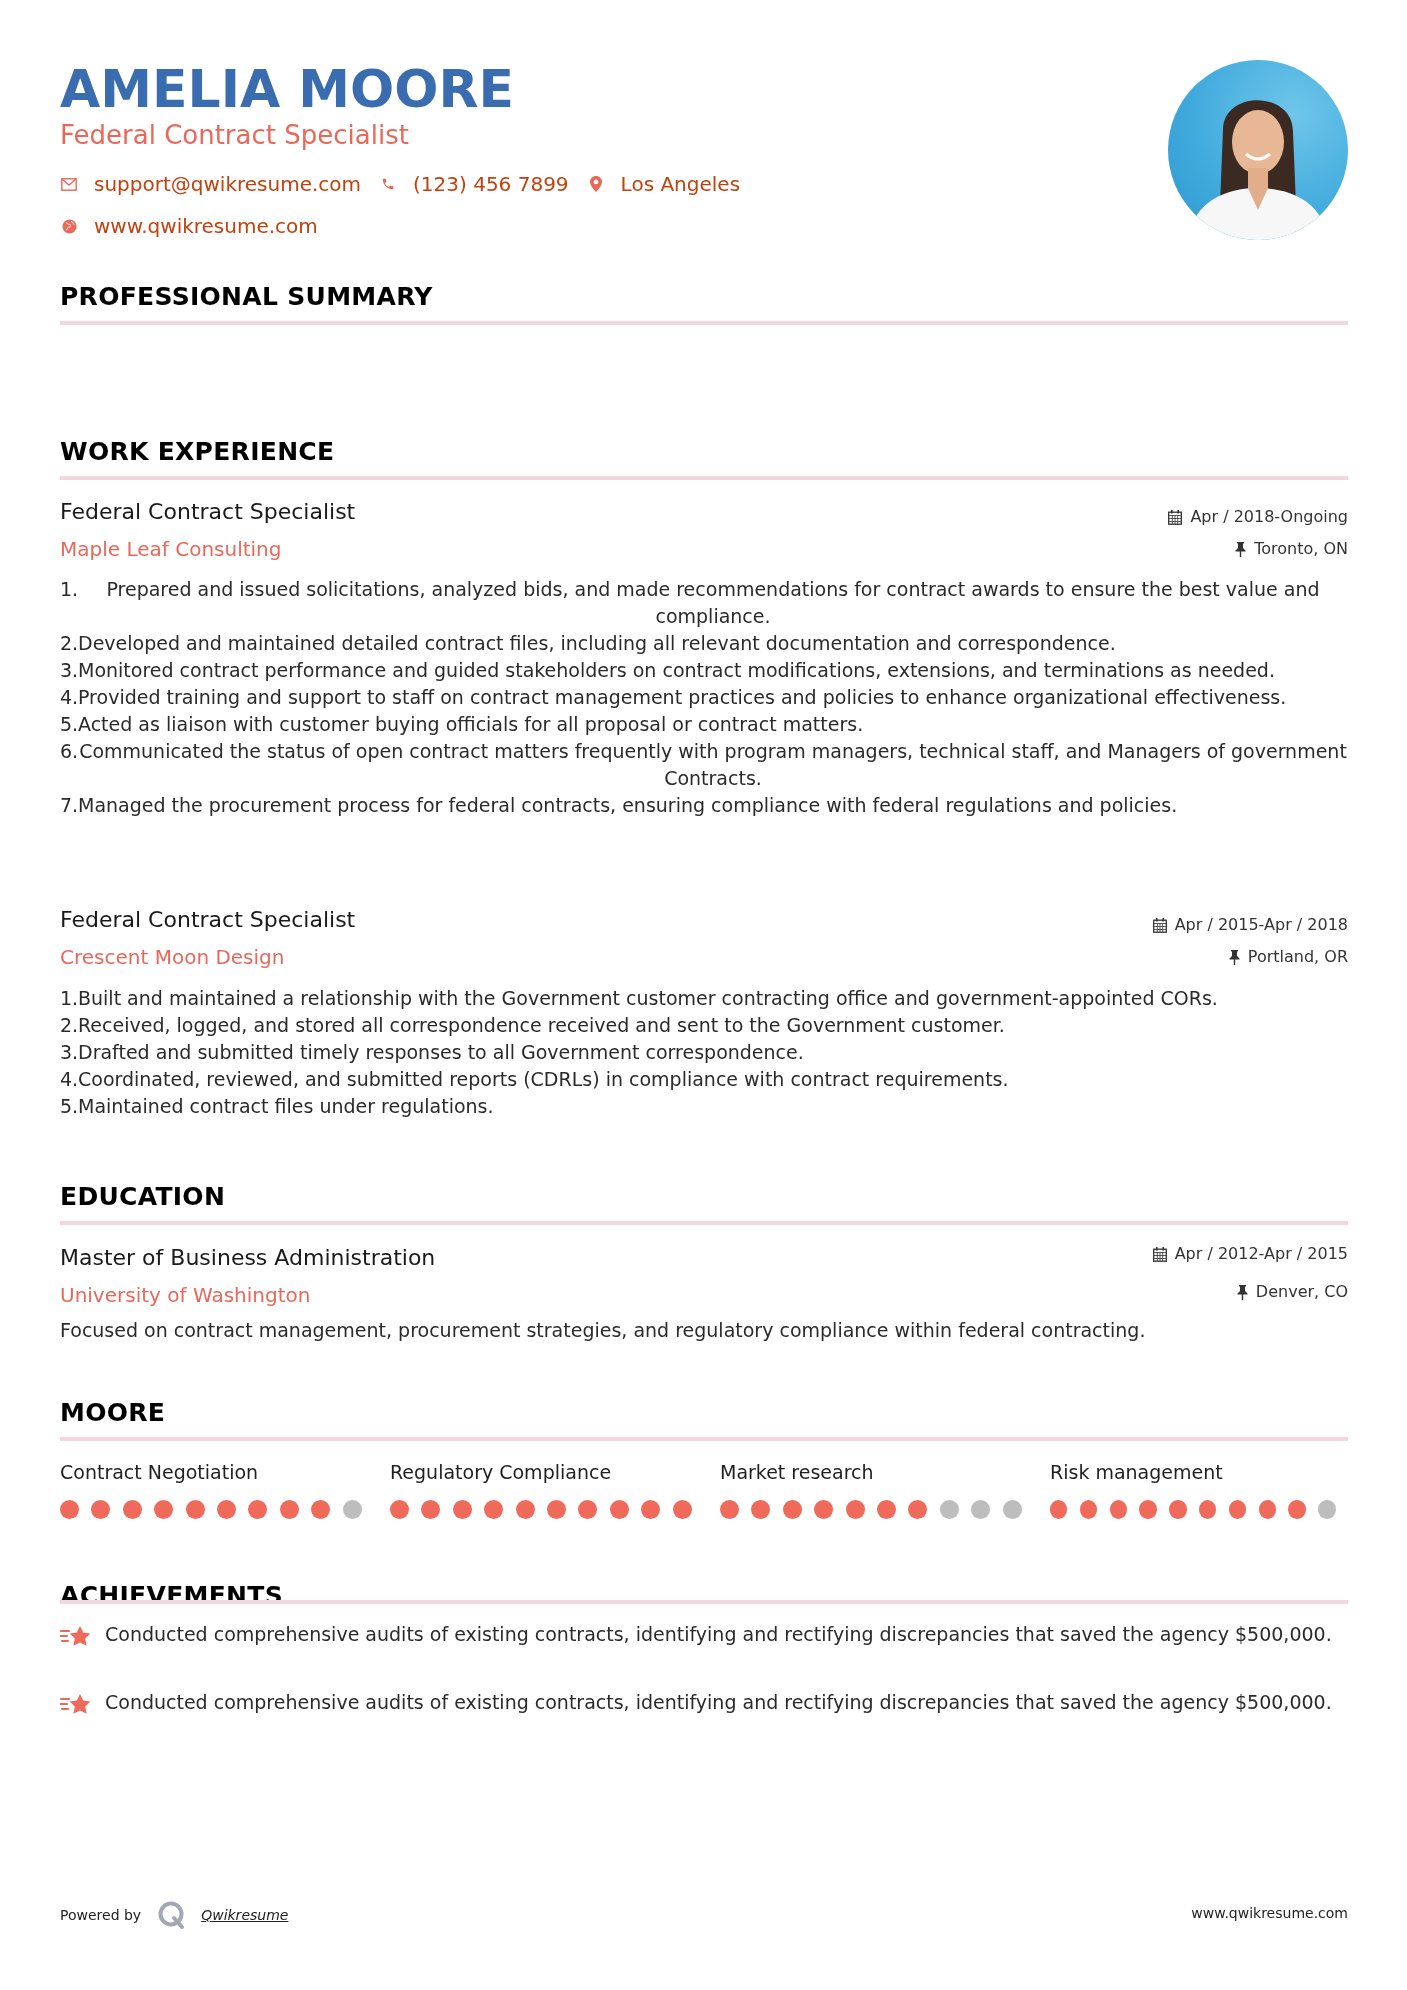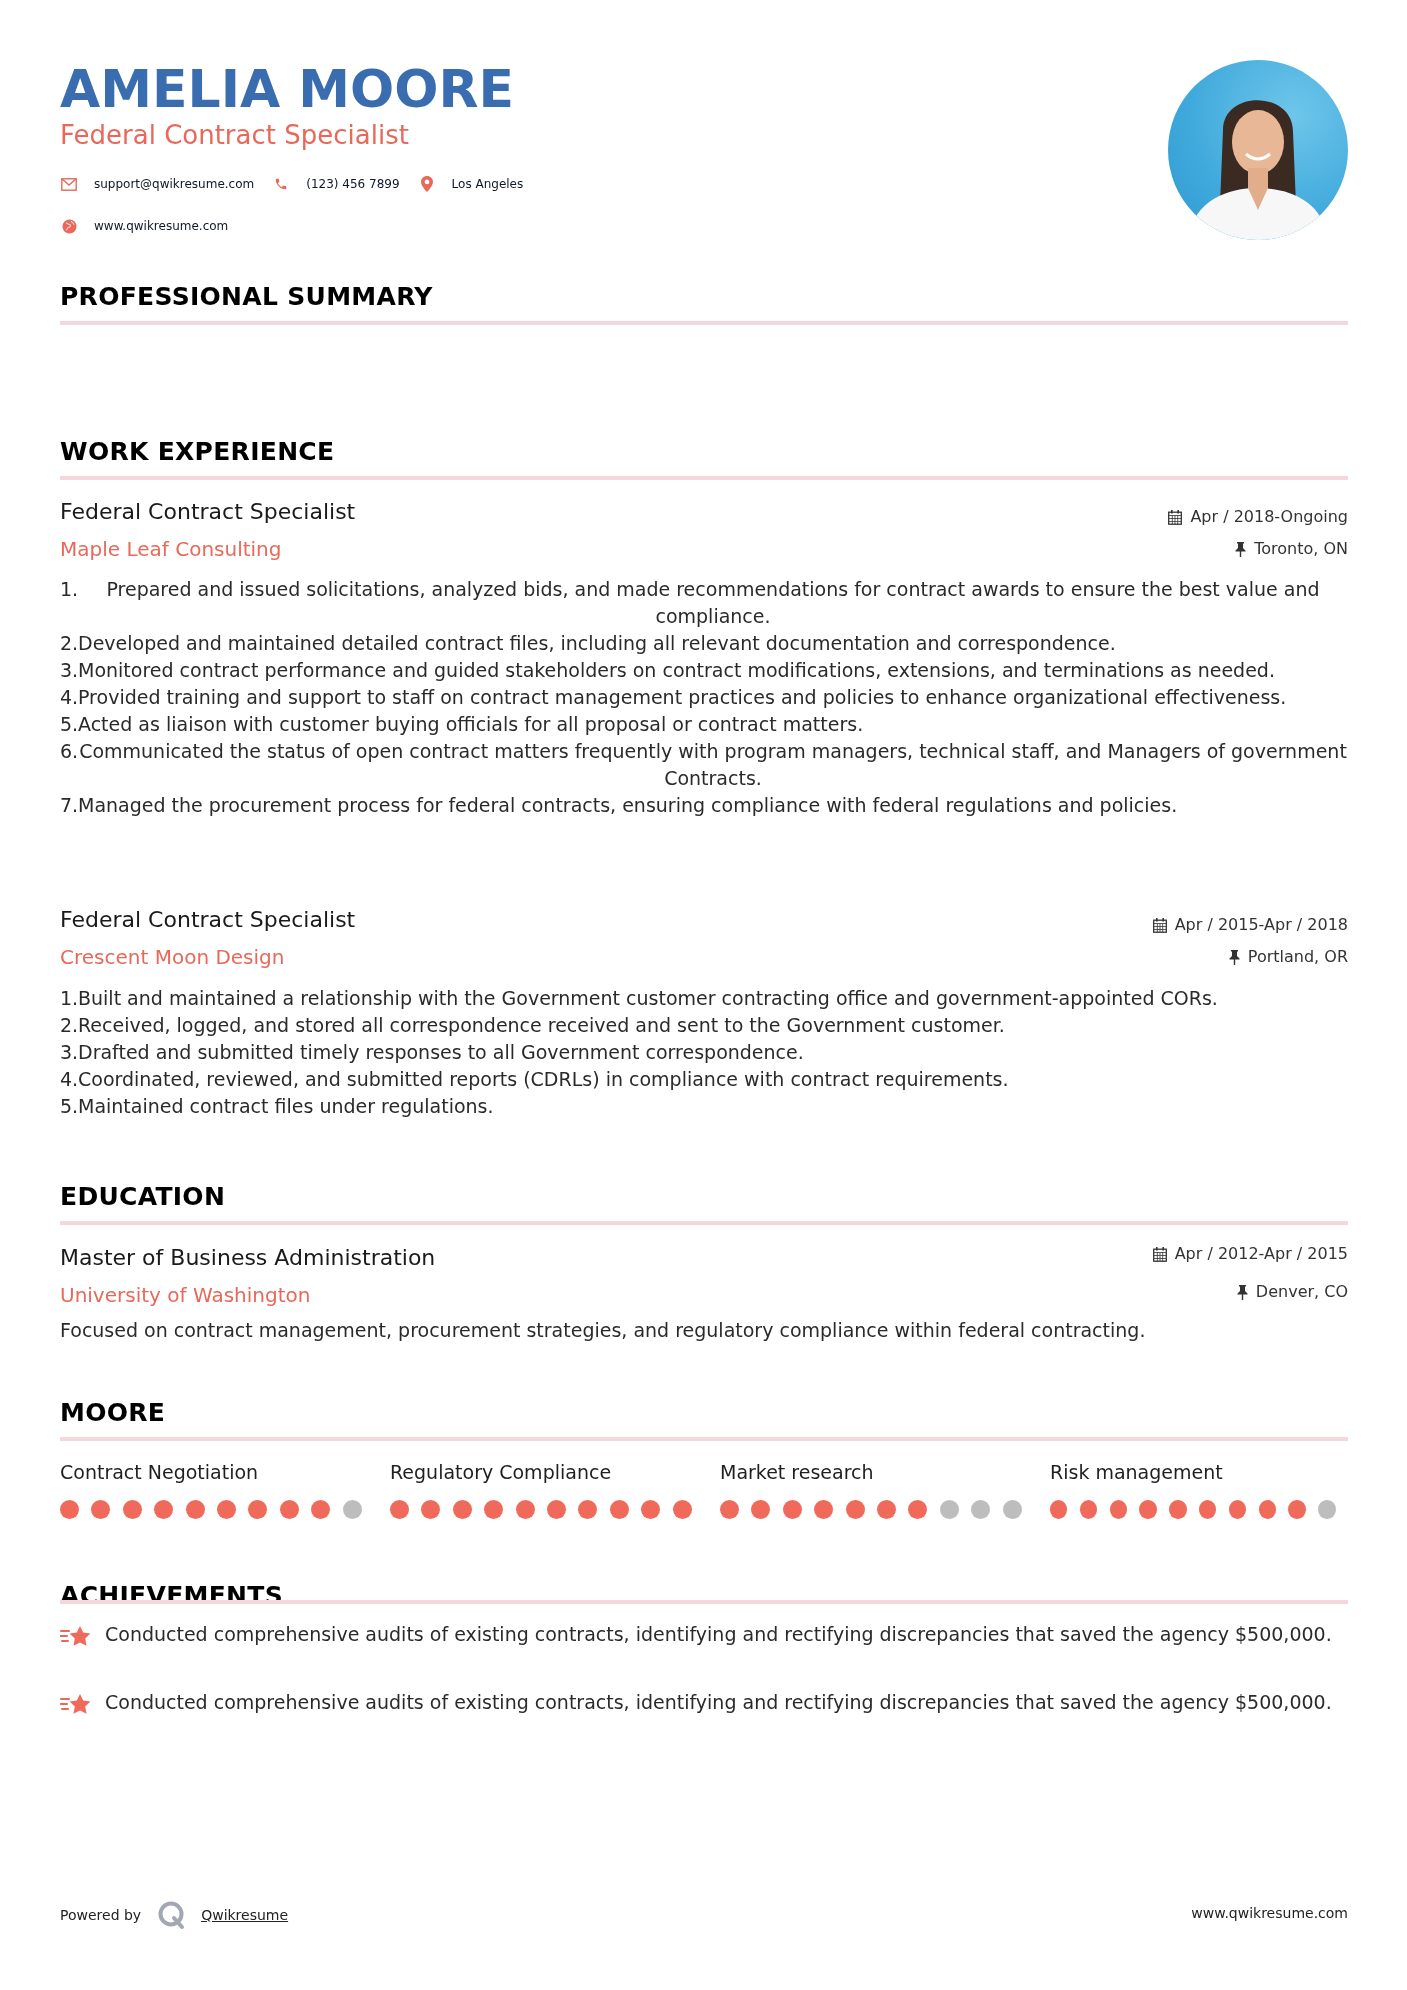--- a/index.html
+++ b/index.html
@@ -2,21 +2,21 @@
 <html><head>
 <meta charset="utf-8">
 <style>
   * { box-sizing: border-box; margin: 0; padding: 0; }
   html, body { width: 1407px; height: 1990px; background: #ffffff; }
   body { font-family: "DejaVu Sans", sans-serif; color: #1f1f1f; position: relative; overflow: hidden; }
   .page { position: absolute; left: 60px; top: 0; width: 1288px; height: 1900px; }
 
   .name { position: absolute; left: 0; top: 58px; font-size: 52px; font-weight: bold; color: #3a6db0; letter-spacing: 0px; line-height: 62px; }
   .title { position: absolute; left: 0; top: 118px; font-size: 26px; color: #e8685a; line-height: 34px; }
-  .contact-row { position: absolute; left: 0; display: flex; font-size: 12px; color: #0f172a; line-height: 22px; }
+  .contact-row { position: absolute; left: 0; display: flex; font-size: 20px; color: #c2410c; line-height: 22px; }
   .contact-row.r1 { top: 173px; }
   .contact-row.r2 { top: 215px; }
   .contact-item { display: flex; align-items: center; margin-right: 18px; }
   .c-icon { width: 18px; height: 18px; margin-right: 16px; display: inline-flex; align-items: center; justify-content: center; }
   .photo { position: absolute; left: 1108px; top: 60px; width: 180px; height: 180px; border-radius: 50%; overflow: hidden; background: radial-gradient(circle at 70% 30%, #6ec6ea 0%, #3fa9dc 60%, #2f96cc 100%); }
 
   .section-title { position: absolute; left: 0; font-size: 25px; font-weight: bold; color: #000000; line-height: 32px; letter-spacing: 0.3px; }
   .divider { position: absolute; left: 0; width: 1288px; height: 4px; background: #f4d6dc; }
 
   .para { position: absolute; left: 0; width: 1288px; font-size: 19px; line-height: 27px; color: #2a2a2a; }
@@ -35,21 +35,21 @@
   .skill { width: 330px; }
   .skill-name { font-size: 19px; line-height: 28px; color: #1f1f1f; }
   .dots { display: flex; margin-top: 14px; }
   .dot { width: 19px; height: 19px; border-radius: 50%; margin-right: 12.4px; }
 
   .ach { position: absolute; left: 0; width: 1288px; display: flex; font-size: 19px; line-height: 27px; color: #2a2a2a; }
   .ach .a-icon { width: 45px; flex-shrink: 0; padding-top: 4px; }
 
   .footer-left { position: absolute; left: 0; top: 1900px; display: flex; align-items: center; font-size: 14px; color: #222; }
   .footer-left .q-logo { margin: 0 14px 0 16px; display: inline-flex; }
-  .footer-left .brand { text-decoration: underline; }
+  .footer-left .brand { text-decoration: underline; font-style: italic; }
   .footer-right { position: absolute; right: 0; top: 1905px; font-size: 14px; color: #222; }
 </style>
 </head>
 <body>
 
 <div class="page">
 
   <div class="name">AMELIA MOORE</div>
   <div class="title">Federal Contract Specialist</div>
 

